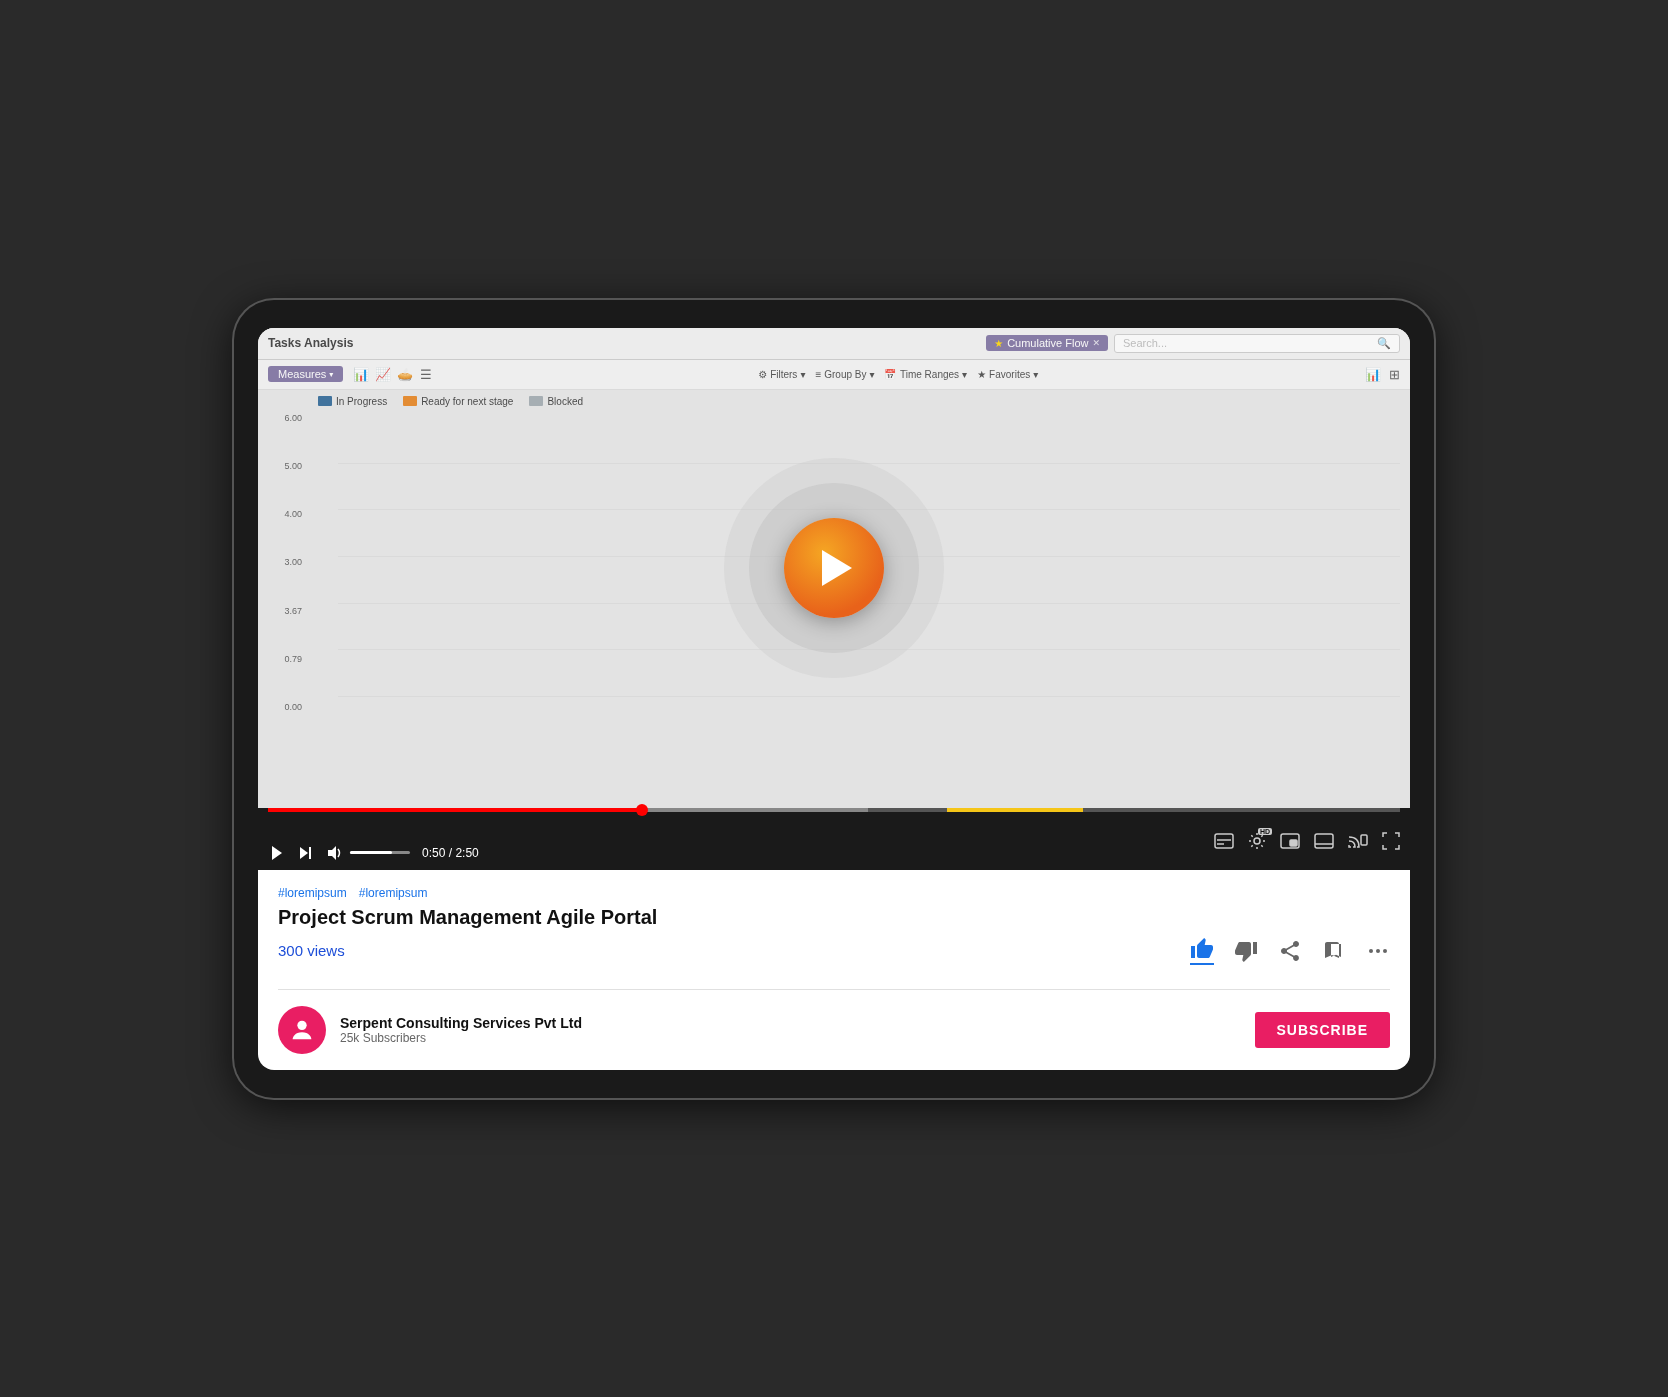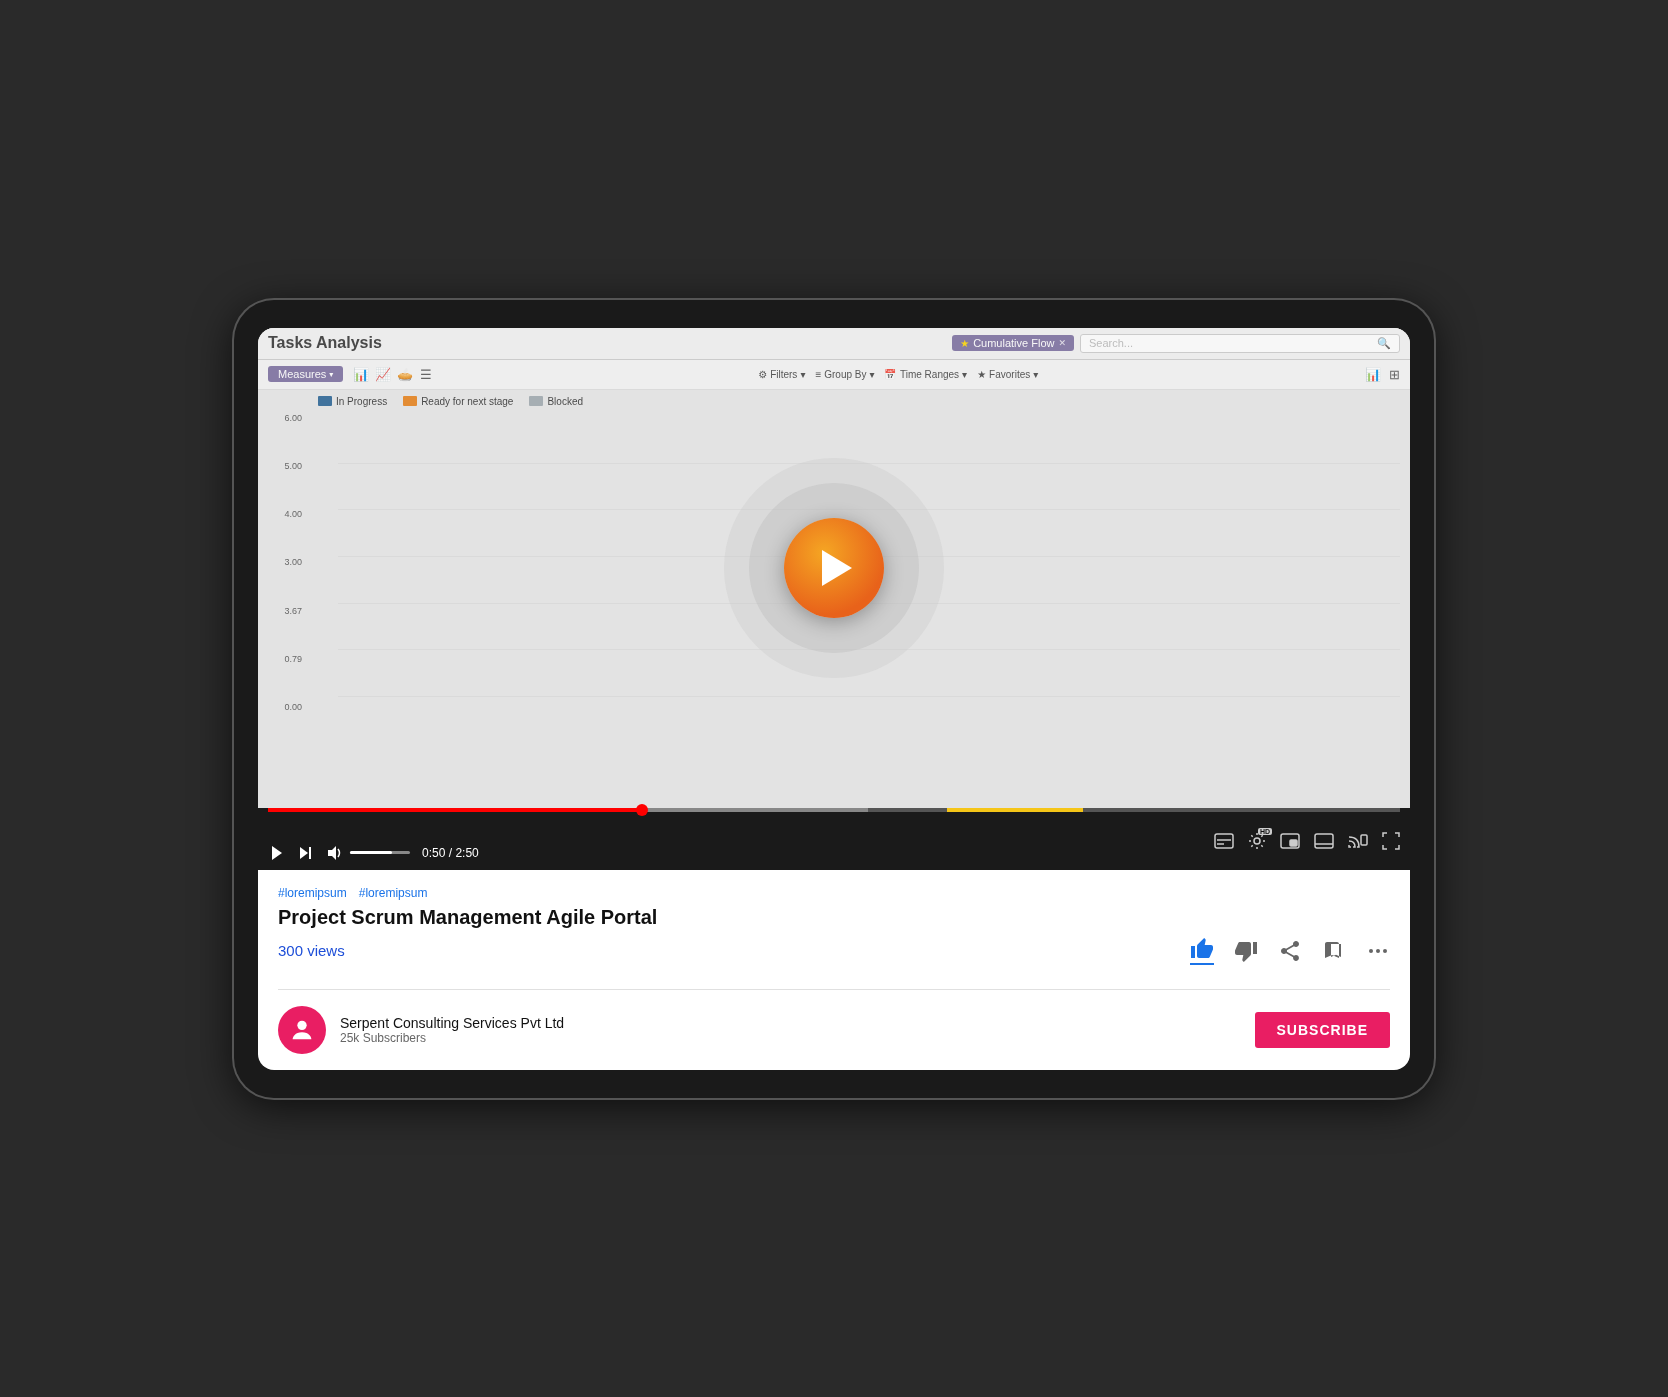--- a/index.html
+++ b/index.html
@@ -53,21 +53,21 @@
       background: #f2f2f2;
       border-bottom: 1px solid #ccc;
       display: flex;
       align-items: center;
       justify-content: space-between;
       padding: 4px 10px;
       height: 32px;
     }
 
     .chart-title-left {
-      font-size: 16px;
+      font-size: 12px;
       color: #333;
       font-weight: 600;
     }
 
     .chart-tab-area {
       display: flex;
       align-items: center;
       gap: 6px;
     }
 
@@ -85,21 +85,21 @@
     .chart-tab .star { color: #ffd700; font-size: 10px; }
     .chart-tab .close-x { font-size: 9px; opacity: 0.8; }
 
     .search-bar {
       background: #fff;
       border: 1px solid #ccc;
       border-radius: 3px;
       padding: 2px 8px;
       font-size: 11px;
       color: #999;
-      width: 320px;
+      width: 286px;
       display: flex;
       align-items: center;
       justify-content: space-between;
     }
 
     .chart-toolbar-bottom {
       background: #f5f5f5;
       border-bottom: 1px solid #ddd;
       display: flex;
       align-items: center;
@@ -507,21 +507,21 @@
       align-items: center;
       justify-content: center;
       color: #fff;
       font-size: 22px;
     }
 
     .channel-info {}
 
     .channel-name {
       font-size: 14px;
-      font-weight: 400;
+      font-weight: 700;
       color: #111;
     }
 
     .channel-subs {
       font-size: 12px;
       color: #666;
     }
 
     .subscribe-btn {
       background: #e91e63;

